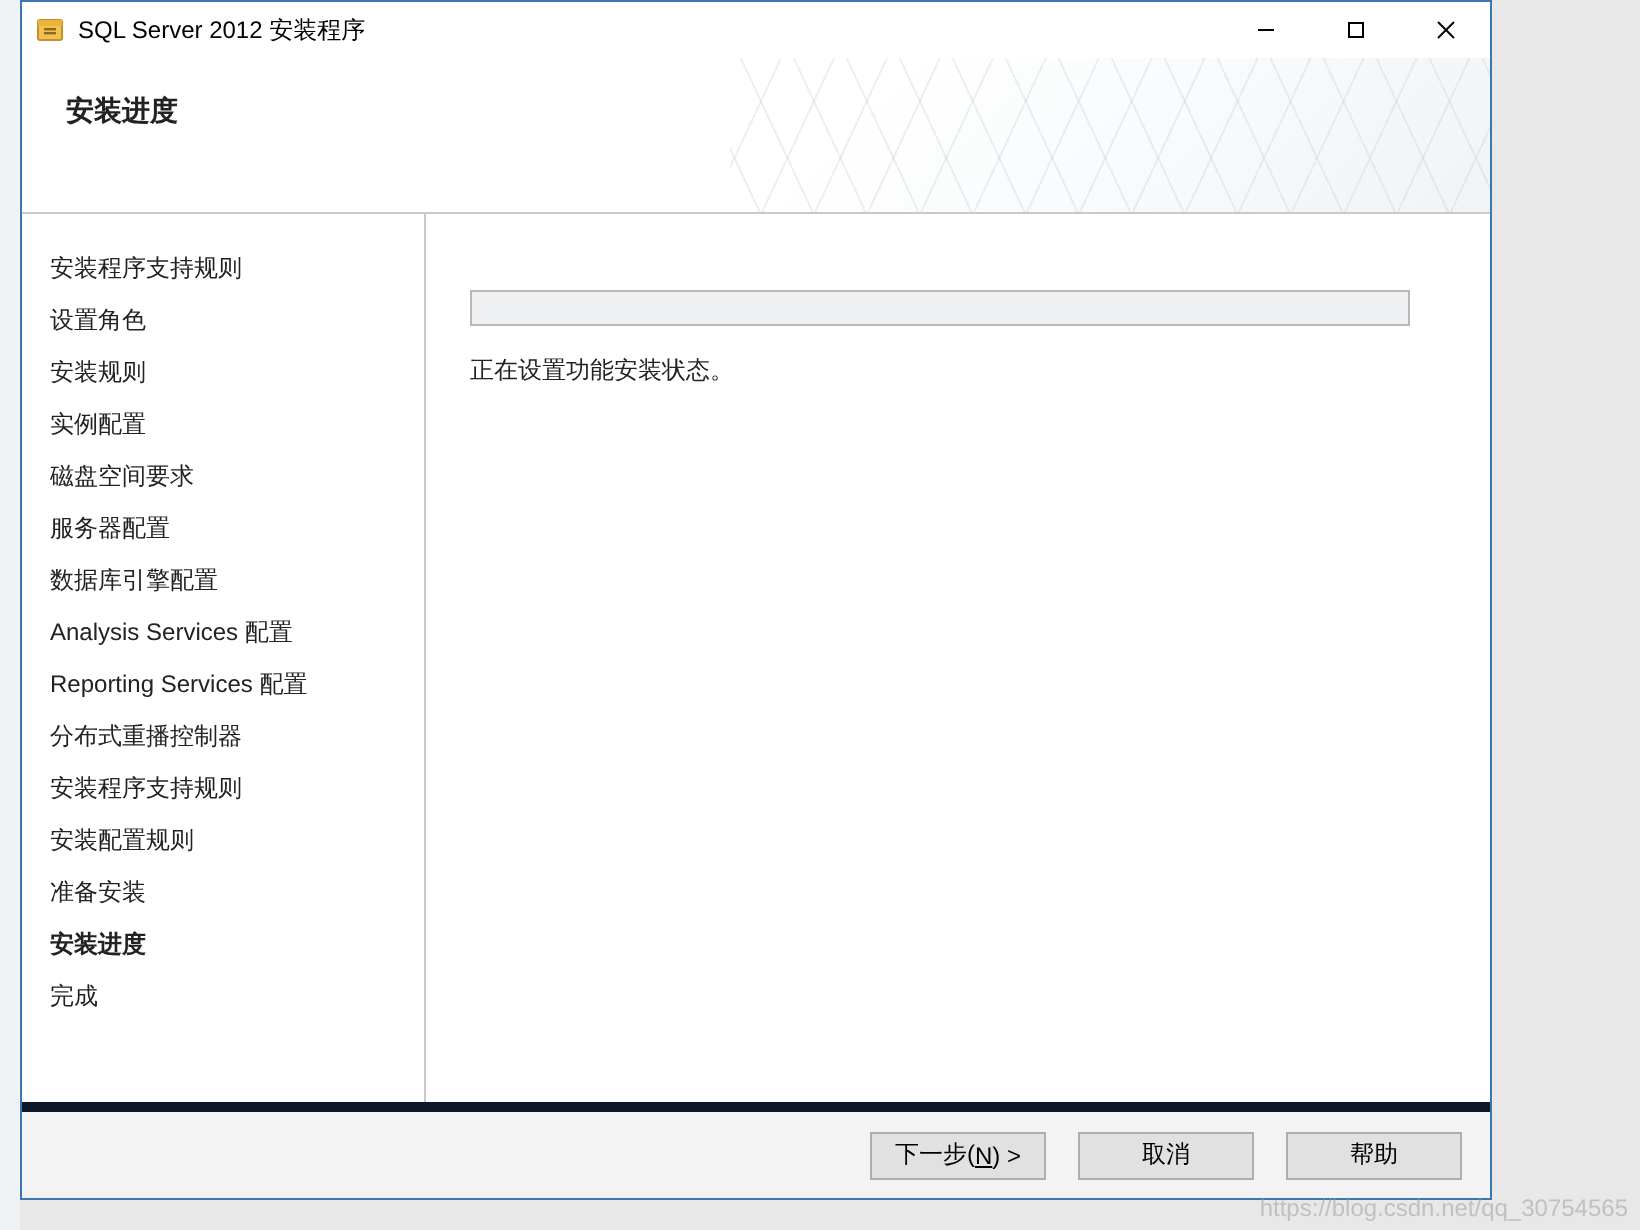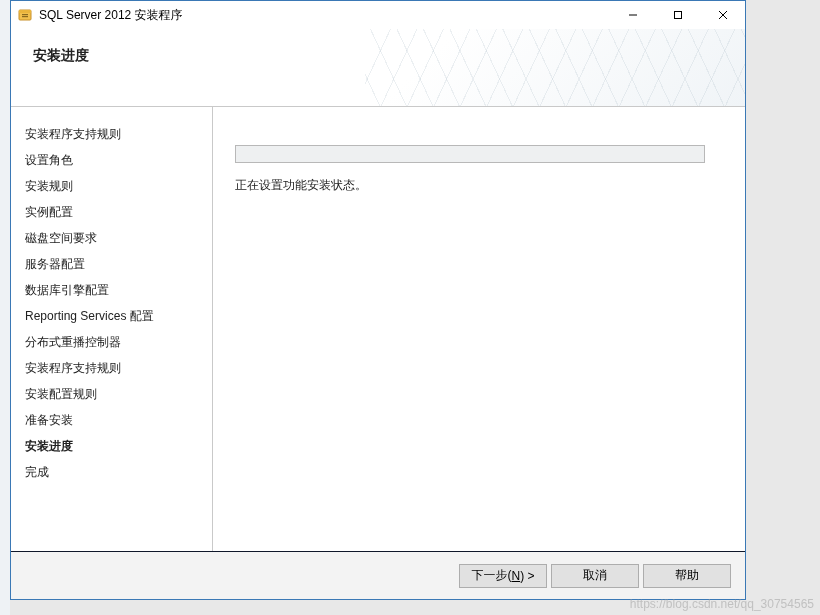--- a/index.html
+++ b/index.html
@@ -117,27 +117,27 @@
     border: 1px solid #b8b8b8;
     background: #eef0f1;
   }
   .status-text {
     margin-top: 14px;
     font-size: 12px;
     color: #222;
   }
 
   .footer {
-    border-top: 1px solid #0f172a;
+    border-top: 5px solid #0f172a;
     height: 48px;
     display: flex;
     align-items: center;
     justify-content: flex-end;
     padding: 0 14px;
-    gap: 4px;
+    gap: 16px;
     background: #f3f3f3;
   }
   .btn {
     min-width: 88px;
     height: 24px;
     border: 1px solid #adadad;
     background: #e1e1e1;
     font-size: 12px;
     padding: 0 10px;
     display: inline-flex;
@@ -207,20 +207,21 @@
 
   <div class="body-area">
     <div class="sidebar" id="sidebar">
         <div class="step">安装程序支持规则</div>
         <div class="step">设置角色</div>
         <div class="step">安装规则</div>
         <div class="step">实例配置</div>
         <div class="step">磁盘空间要求</div>
         <div class="step">服务器配置</div>
         <div class="step">数据库引擎配置</div>
+        <div class="step">Analysis Services 配置</div>
         <div class="step">Reporting Services 配置</div>
         <div class="step">分布式重播控制器</div>
         <div class="step">安装程序支持规则</div>
         <div class="step">安装配置规则</div>
         <div class="step">准备安装</div>
         <div class="step active">安装进度</div>
         <div class="step">完成</div>
       </div>
     <div class="main">
       <div class="progress-outer"></div>

